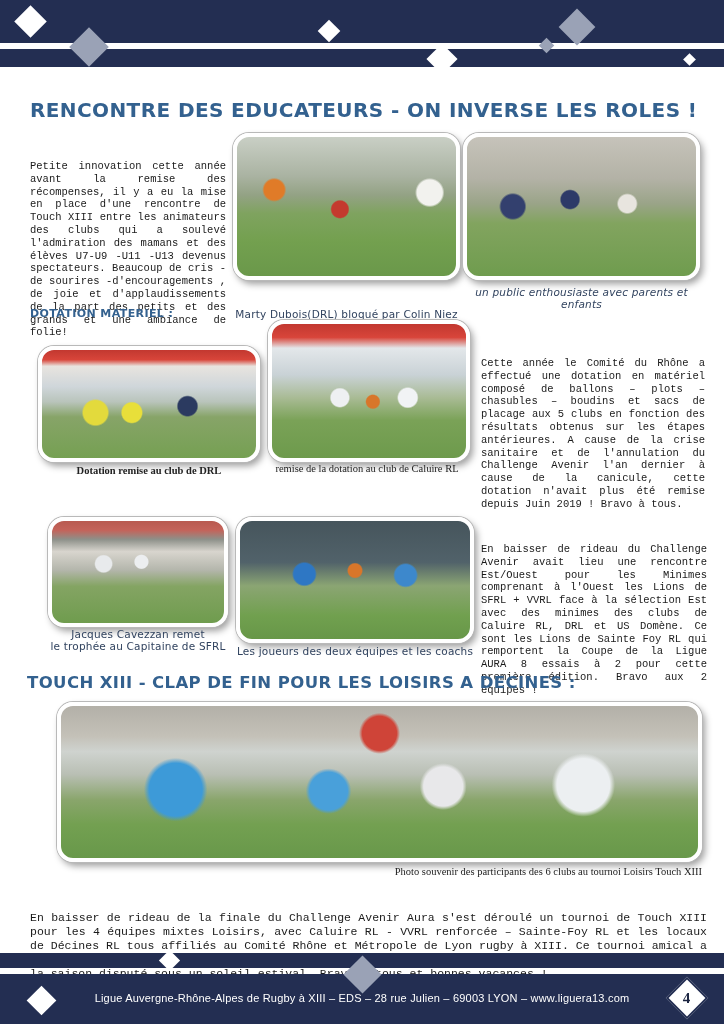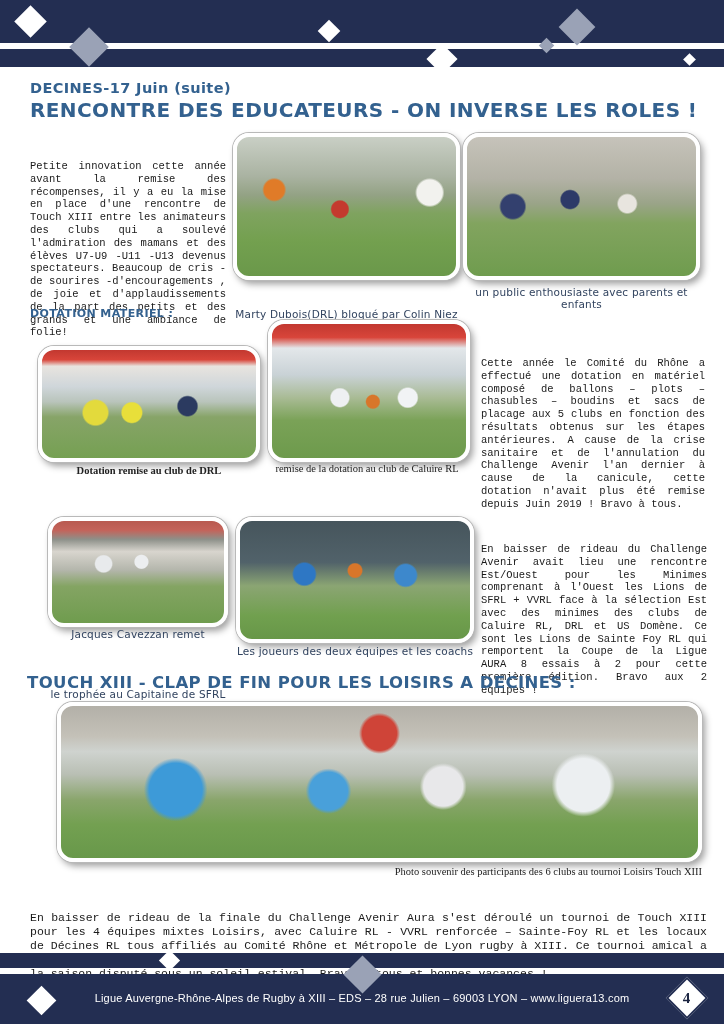--- a/index.html
+++ b/index.html
@@ -99,48 +99,47 @@
   <div class="band" style="top:0;height:43px;"></div>
   <div class="band" style="top:49px;height:18px;"></div>
   <div class="diamond white" style="left:19px;top:10px;width:23px;height:23px;"></div>
   <div class="diamond gray" style="left:75px;top:33px;width:28px;height:28px;"></div>
   <div class="diamond white" style="left:321px;top:23px;width:16px;height:16px;"></div>
   <div class="diamond white" style="left:431px;top:48px;width:22px;height:22px;"></div>
   <div class="diamond gray" style="left:541px;top:40px;width:11px;height:11px;"></div>
   <div class="diamond gray" style="left:564px;top:14px;width:26px;height:26px;"></div>
   <div class="diamond white" style="left:685px;top:55px;width:9px;height:9px;"></div>
 
-  <div class="heading" style="left:30px;top:80px;font-size:14.5px;">DECINES-17 Juin (suite)</div>
   <div class="heading" style="left:30px;top:98px;font-size:20px;">RENCONTRE DES EDUCATEURS - ON INVERSE LES ROLES !</div>
 
   <div class="para" style="left:30px;top:134px;width:196px;">Petite innovation cette année avant la remise des récompenses, il y a eu la mise en place d'une rencontre de Touch XIII entre les animateurs des clubs qui a soulevé l'admiration des mamans et des élèves U7-U9 -U11 -U13 devenus spectateurs. Beaucoup de cris - de sourires -d'encouragements , de joie et d'applaudissements de la part des petits et des grands et une ambiance de folie!</div>
 
   <div class="photo ph-crowd1" style="left:233px;top:133px;width:219px;height:139px;"></div>
   <div class="photo ph-crowd2" style="left:463px;top:133px;width:229px;height:139px;"></div>
 
   <div class="cap-comic" style="left:233px;top:286px;width:227px;margin-top:22px;">Marty Dubois(DRL) bloqué par Colin Niez</div>
-  <div class="cap-comic" style="left:463px;top:286px;width:237px;">un public enthousiaste avec parents et enfants</div>
+  <div class="cap-comic" style="left:463px;top:286px;width:237px;font-style:italic;">un public enthousiaste avec parents et enfants</div>
 
   <div class="heading" style="left:30px;top:307px;font-size:11px;">DOTATION MATERIEL :</div>
 
   <div class="photo ph-tent1" style="left:38px;top:346px;width:214px;height:108px;"></div>
   <div class="photo ph-tent2" style="left:268px;top:320px;width:194px;height:134px;"></div>
 
   <div class="cap-serif" style="left:38px;top:465px;width:222px;font-weight:bold;">Dotation remise au club de DRL</div>
   <div class="cap-serif" style="left:266px;top:463px;width:202px;">remise de la dotation au club de Caluire RL</div>
 
   <div class="para" style="left:481px;top:331px;width:224px;">Cette année le Comité du Rhône a effectué une dotation en matériel composé de ballons – plots – chasubles – boudins et sacs de placage aux 5 clubs en fonction des résultats obtenus sur les étapes antérieures. A cause de la crise sanitaire et de l'annulation du Challenge Avenir l'an dernier à cause de la canicule, cette dotation n'avait plus été remise depuis Juin 2019 ! Bravo à tous.</div>
 
 
   <div class="photo ph-podium" style="left:48px;top:517px;width:172px;height:102px;"></div>
   <div class="photo ph-team" style="left:236px;top:517px;width:230px;height:118px;"></div>
 
   <div class="cap-comic" style="left:38px;top:628px;width:200px;">
     <span style="display:block;">Jacques Cavezzan remet</span>
-    <span style="display:block;margin-top:48px;">le trophée au Capitaine de SFRL</span>
+    <span style="display:block;">le trophée au Capitaine de SFRL</span>
   </div>
   <div class="cap-comic" style="left:236px;top:645px;width:238px;">Les joueurs des deux équipes et les coachs</div>
 
   <div class="para" style="left:481px;top:517px;width:226px;">En baisser de rideau du Challenge Avenir avait lieu une rencontre Est/Ouest pour les Minimes comprenant à l'Ouest les Lions de SFRL + VVRL face à la sélection Est avec des minimes des clubs de Caluire RL, DRL et US Domène. Ce sont les Lions de Sainte Foy RL qui remportent la Coupe de la Ligue AURA 8 essais à 2 pour cette première édition. Bravo aux 2 équipes !</div>
 
   <div class="heading" style="left:27px;top:673px;font-size:16.5px;">TOUCH XIII - CLAP DE FIN POUR LES LOISIRS A DECINES :</div>
 
   <div class="photo ph-group" style="left:57px;top:702px;width:637px;height:152px;"></div>
 
   <div class="cap-serif" style="left:380px;top:866px;width:322px;text-align:right;">Photo souvenir des participants des 6 clubs au tournoi Loisirs Touch XIII</div>

